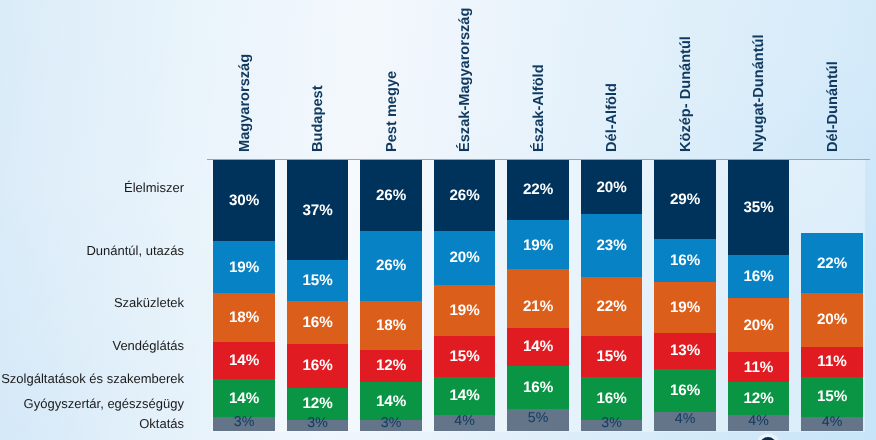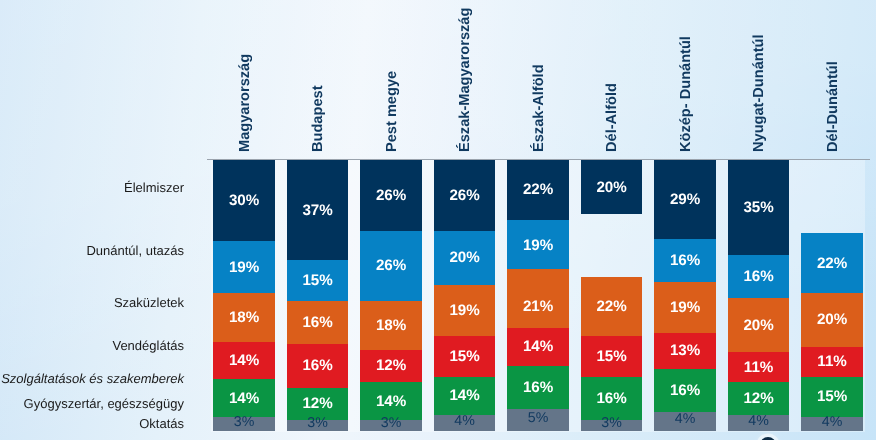--- a/index.html
+++ b/index.html
@@ -28,21 +28,21 @@
 
 <div id="stage">
   <div id="plotarea"></div>
   <div id="topline" style="left: 207px; top: 158.8px; width: 663px;"></div>
   <div id="bullet"></div>
   <div id="rowlabels">
       <div class="rowlabel" style="top: 180.5px;">Élelmiszer</div>
       <div class="rowlabel" style="top: 243.8px;">Dunántúl, utazás</div>
       <div class="rowlabel" style="top: 296.3px;">Szaküzletek</div>
       <div class="rowlabel" style="top: 339.2px;">Vendéglátás</div>
-      <div class="rowlabel" style="top: 372.2px; font-style: italic;">Szolgáltatások és szakemberek</div>
+      <div class="rowlabel" style="top: 372.2px;">Szolgáltatások és szakemberek</div>
       <div class="rowlabel" style="top: 396.8px;">Gyógyszertár, egészségügy</div>
       <div class="rowlabel" style="top: 416.5px;">Oktatás</div>
     </div>
   <div id="collabels">
       <div class="collabel" style="left: 237.6px; top: 152.2px;">Magyarország</div>
       <div class="collabel" style="left: 311.1px; top: 152.2px;">Budapest</div>
       <div class="collabel" style="left: 384.6px; top: 152.2px;">Pest megye</div>
       <div class="collabel" style="left: 458.1px; top: 152.2px;">Észak-Magyarország</div>
       <div class="collabel" style="left: 531.6px; top: 152.2px;">Észak-Alföld</div>
       <div class="collabel" style="left: 605.1px; top: 152.2px;">Dél-Alföld</div>
@@ -148,20 +148,23 @@
           <span>16%</span>
         </div>
         <div class="seg gray" style="background: rgb(100, 117, 137); top: 248.952px; height: 21.548px;">
           <span>5%</span>
         </div>
       </div>
       <div class="bar" style="left: 580.8px; width: 61.6px; top: 160.3px; height: 270.5px;">
         <div class="seg" style="background: rgb(0, 51, 92); top: 0px; height: 54.12px;">
           <span>20%</span>
         </div>
+        <div class="seg" style="background: rgb(6, 130, 197); top: 54.12px; height: 62.238px;">
+          <span>23%</span>
+        </div>
         <div class="seg" style="background: rgb(219, 94, 26); top: 116.358px; height: 59.532px;">
           <span>22%</span>
         </div>
         <div class="seg" style="background: rgb(224, 27, 33); top: 175.89px; height: 40.59px;">
           <span>15%</span>
         </div>
         <div class="seg" style="background: rgb(10, 149, 68); top: 216.48px; height: 43.296px;">
           <span>16%</span>
         </div>
         <div class="seg gray" style="background: rgb(100, 117, 137); top: 259.776px; height: 10.724px;">

